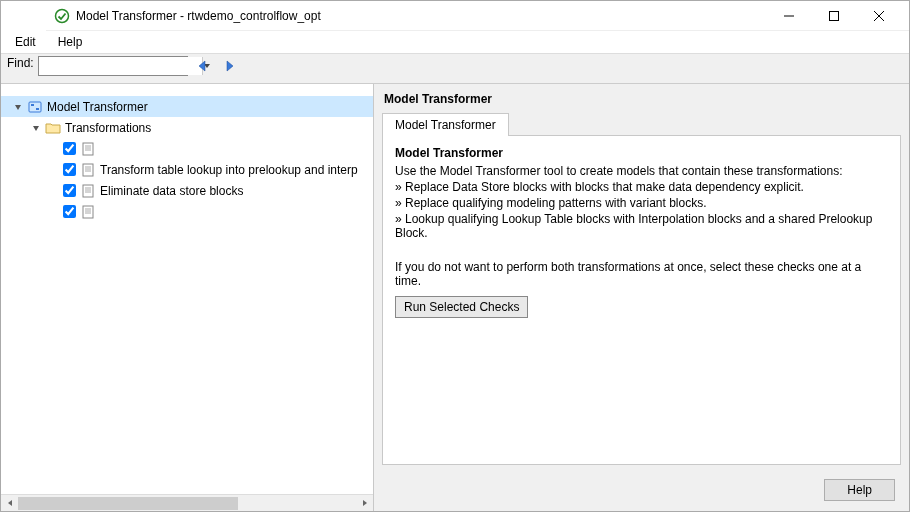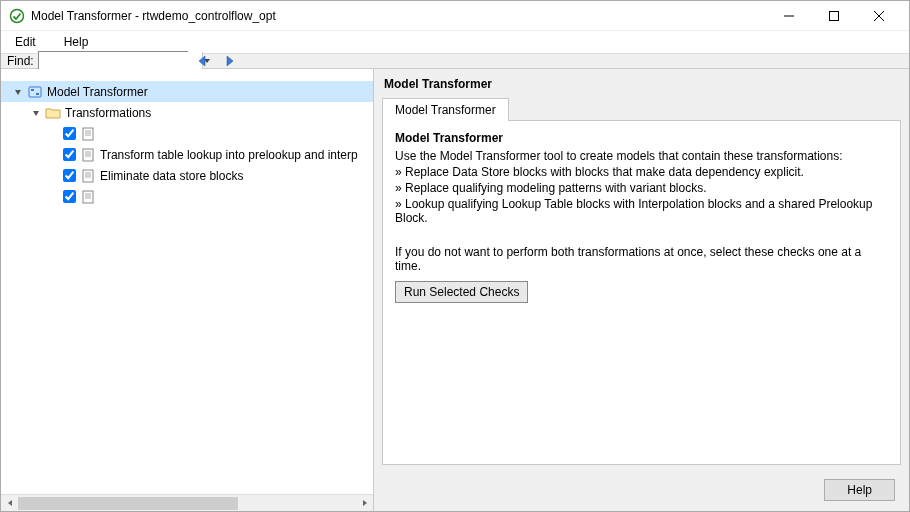--- a/index.html
+++ b/index.html
@@ -1,27 +1,27 @@
 <!DOCTYPE html>
 <html><head>
 <meta charset="utf-8">
 <style>
 * { box-sizing: border-box; margin: 0; padding: 0; font-family: "Segoe UI", Tahoma, sans-serif; font-size: 12px; }
 body { background: #fff; width: 910px; height: 512px; border: 1px solid #aaa; display: flex; flex-direction: column; overflow: hidden; }
 
-.titlebar { height: 30px; display: flex; align-items: center; padding: 0 8px; background: #fff; border-bottom: 1px solid #eee; }
+.titlebar { height: 30px; display: flex; align-items: center; padding: 0 8px; background: #fff; border-bottom: 1px solid #eee; margin-left: 45px; }
 .titlebar .app-icon { width: 16px; height: 16px; margin-right: 6px; }
 .titlebar .title { flex: 1; font-size: 12px; color: #000; }
 .titlebar .win-btns { display: flex; gap: 0; }
 .titlebar .win-btn { width: 45px; height: 28px; display: flex; align-items: center; justify-content: center; cursor: pointer; }
 
-.menubar { height: 22px; display: flex; align-items: center; padding: 0 6px; gap: 12px; background: #fff; }
+.menubar { height: 22px; display: flex; align-items: center; padding: 0 6px; gap: 6px; background: #fff; }
 .menubar .menu-item { padding: 2px 8px; cursor: pointer; }
 
-.toolbar { height: 16px; display: flex; align-items: center; padding: 2px 6px; background: #f0f0f0; border-top: 1px solid #ddd; border-bottom: 1px solid #ccc; gap: 4px; }
+.toolbar { height: 31px; display: flex; align-items: flex-start; padding: 2px 6px; background: #f0f0f0; border-top: 1px solid #ddd; border-bottom: 1px solid #ccc; gap: 4px; }
 .toolbar .find-label { font-size: 12px; }
 .toolbar .find-combo { display: inline-flex; align-items: center; border: 1px solid #888; background: #fff; height: 20px; width: 150px; }
 .toolbar .find-combo input { border: none; outline: none; flex: 1; padding: 0 4px; font-size: 12px; height: 18px; }
 .toolbar .find-combo .combo-arrow { width: 16px; height: 18px; display: flex; align-items: center; justify-content: center; border-left: 1px solid #ccc; cursor: pointer; }
 .toolbar .nav-btn { width: 22px; height: 20px; display: flex; align-items: center; justify-content: center; cursor: pointer; border: 1px solid transparent; }
 
 .content { flex: 1; display: flex; overflow: hidden; }
 
 .left-pane { width: 373px; border-right: 1px solid #c8c8c8; display: flex; flex-direction: column; background: #fff; }
 .tree-wrap { flex: 1; overflow: hidden; padding-top: 10px; }

